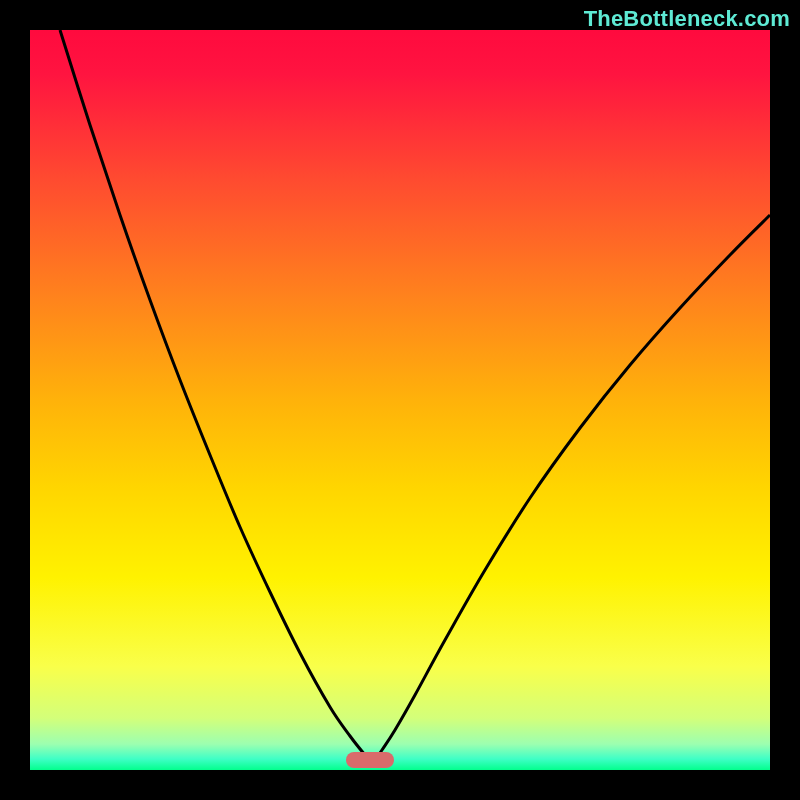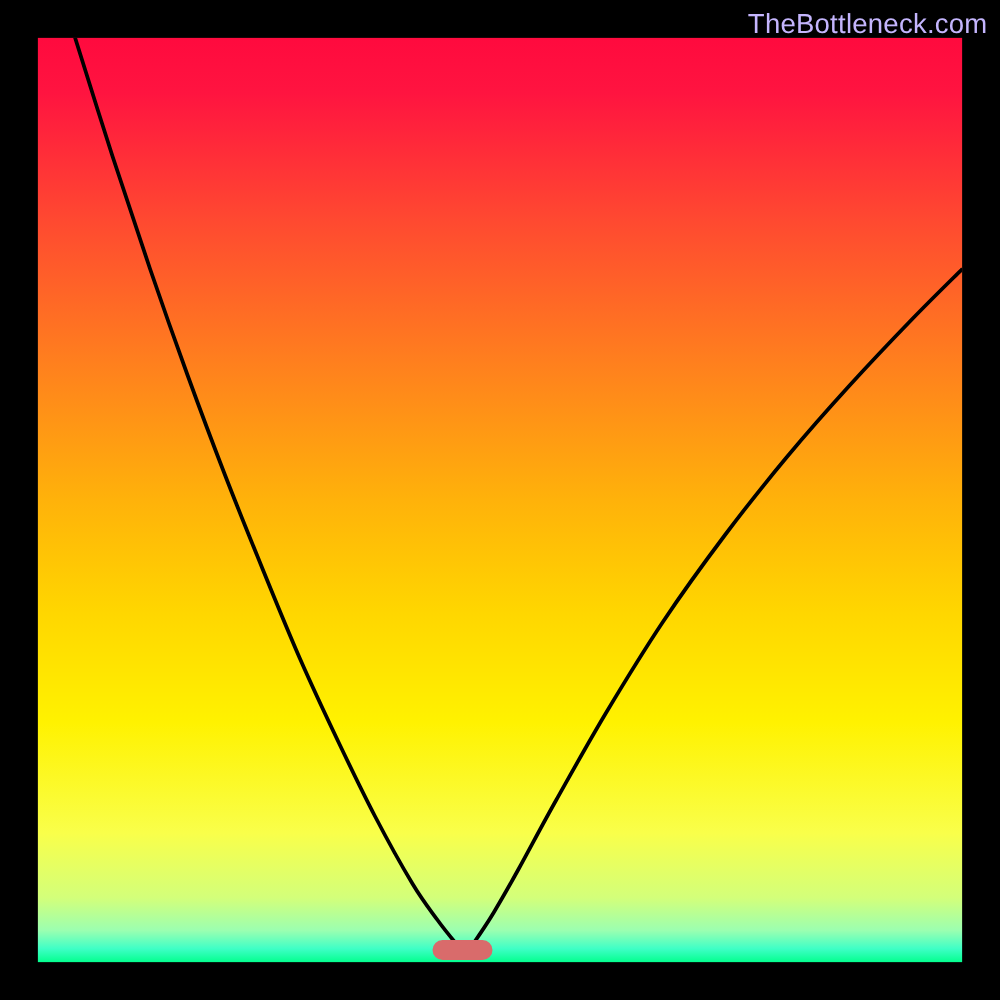--- a/index.html
+++ b/index.html
@@ -22,23 +22,23 @@
     left: 30px;
     top: 30px;
     width: 740px;
     height: 740px;
     overflow: hidden;
   }
   .watermark {
     position: absolute;
     top: 6px;
     right: 10px;
-    color: #c4b5fd;
+    color: #5eead4;
     font-size: 22px;
-    font-weight: 400;
+    font-weight: 700;
     letter-spacing: 0.2px;
     user-select: none;
   }
 </style>
 </head>
 <body>
 
 <div class="frame">
 
   <div class="watermark">TheBottleneck.com</div>

